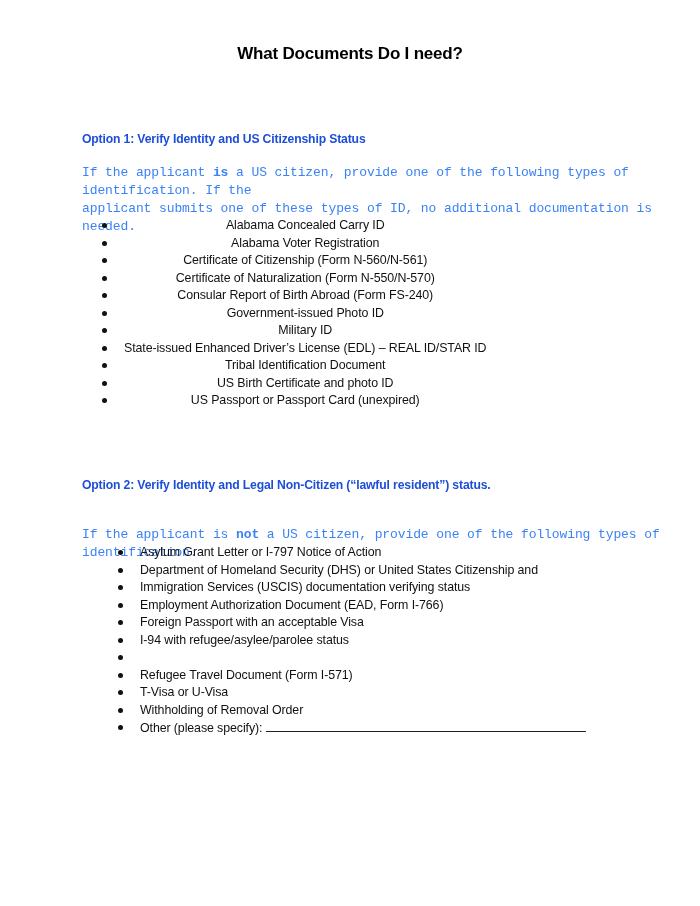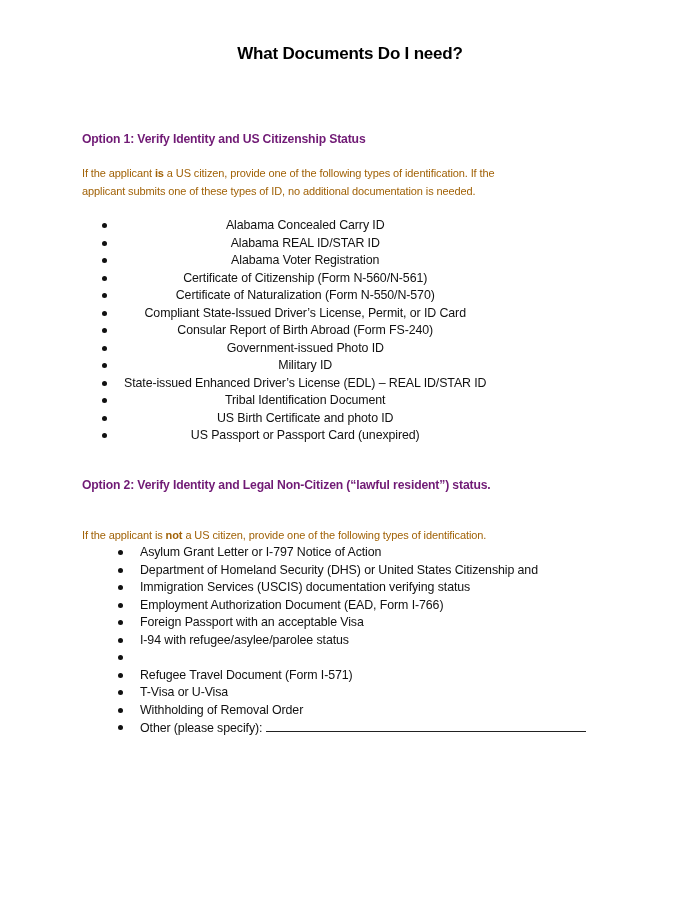--- a/index.html
+++ b/index.html
@@ -1,22 +1,22 @@
 <!DOCTYPE html>
 <html><head>
 <meta charset="utf-8">
 <style>
   html, body { margin:0; padding:0; background:#ffffff; }
   body { width:700px; height:906px; position:relative; overflow:hidden;
          font-family:"Liberation Sans", "DejaVu Sans", sans-serif; color:#111; }
   .page { position:absolute; left:0; top:0; width:700px; height:642px; background:#fff; }
   .title { position:absolute; left:0; width:700px; top:44px; text-align:center;
            font-weight:bold; font-size:17px; letter-spacing:-0.2px; color:#000; }
-  .hdr { position:absolute; left:82px; font-weight:bold; font-size:12.2px; color:#701a75; letter-spacing:-0.15px; }
-  .para { position:absolute; left:82px; font-size:11px; line-height:18px; color:#a16207; letter-spacing:-0.1px; }
+  .hdr { position:absolute; left:82px; font-weight:bold; font-size:12.2px; color:#1d4ed8; letter-spacing:-0.15px; }
+  .para { position:absolute; left:82px; font-size:13px; line-height:18px; color:#3b82f6; letter-spacing:-0.1px;font-family:Liberation Mono, monospace; }
   .para b { font-weight:bold; }
   ul.list { position:absolute; left:0; margin:0; padding:0; list-style:none; }
   ul.list li { position:relative; height:17.5px; line-height:17.5px; font-size:12.4px; padding-left:124px; white-space:nowrap; letter-spacing:-0.1px; }
   ul.list li .bullet { position:absolute; left:102px; top:6px; width:5px; height:5px; border-radius:50%; background:#111; }
   .blank { display:inline-block; width:320px; border-bottom:1.2px solid #222; height:12px; vertical-align:baseline; margin-left:4px; }
 </style>
 </head>
 <body>
 
 <div class="page">
@@ -25,25 +25,23 @@
 
   <div class="hdr" style="top:132px;">Option 1: Verify Identity and US Citizenship Status</div>
 
   <div class="para" style="top:164px;">
     <span>If the applicant </span><b>is</b><span> a US citizen, provide one of the following types of identification. If the</span><br>
     <span>applicant submits one of these types of ID, no additional documentation is needed.</span>
   </div>
 
   <ul class="list" style="top:217px;text-align:center;">
     <li><span class="bullet"></span><span>Alabama Concealed Carry ID</span></li>
-    <li><span class="bullet"></span><span>Alabama REAL ID/STAR ID</span></li>
     <li><span class="bullet"></span><span>Alabama Voter Registration</span></li>
     <li><span class="bullet"></span><span>Certificate of Citizenship (Form N-560/N-561)</span></li>
     <li><span class="bullet"></span><span>Certificate of Naturalization (Form N-550/N-570)</span></li>
-    <li><span class="bullet"></span><span>Compliant State-Issued Driver’s License, Permit, or ID Card</span></li>
     <li><span class="bullet"></span><span>Consular Report of Birth Abroad (Form FS-240)</span></li>
     <li><span class="bullet"></span><span>Government-issued Photo ID</span></li>
     <li><span class="bullet"></span><span>Military ID</span></li>
     <li><span class="bullet"></span><span>State-issued Enhanced Driver’s License (EDL) – REAL ID/STAR ID</span></li>
     <li><span class="bullet"></span><span>Tribal Identification Document</span></li>
     <li><span class="bullet"></span><span>US Birth Certificate and photo ID</span></li>
     <li><span class="bullet"></span><span>US Passport or Passport Card (unexpired)</span></li>
   </ul>
 
   <div class="hdr" style="top:478px;">Option 2: Verify Identity and Legal Non-Citizen (“lawful resident”) status.</div>

